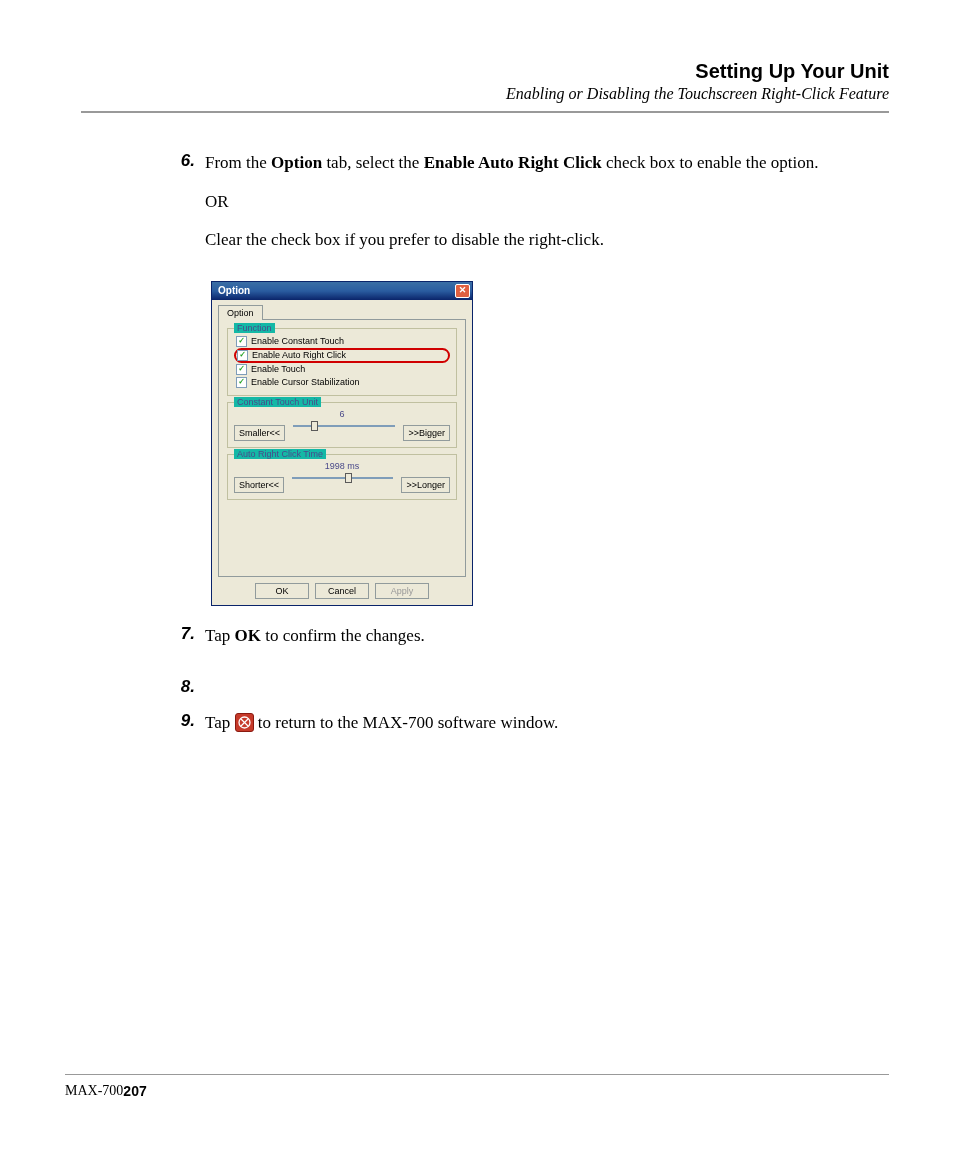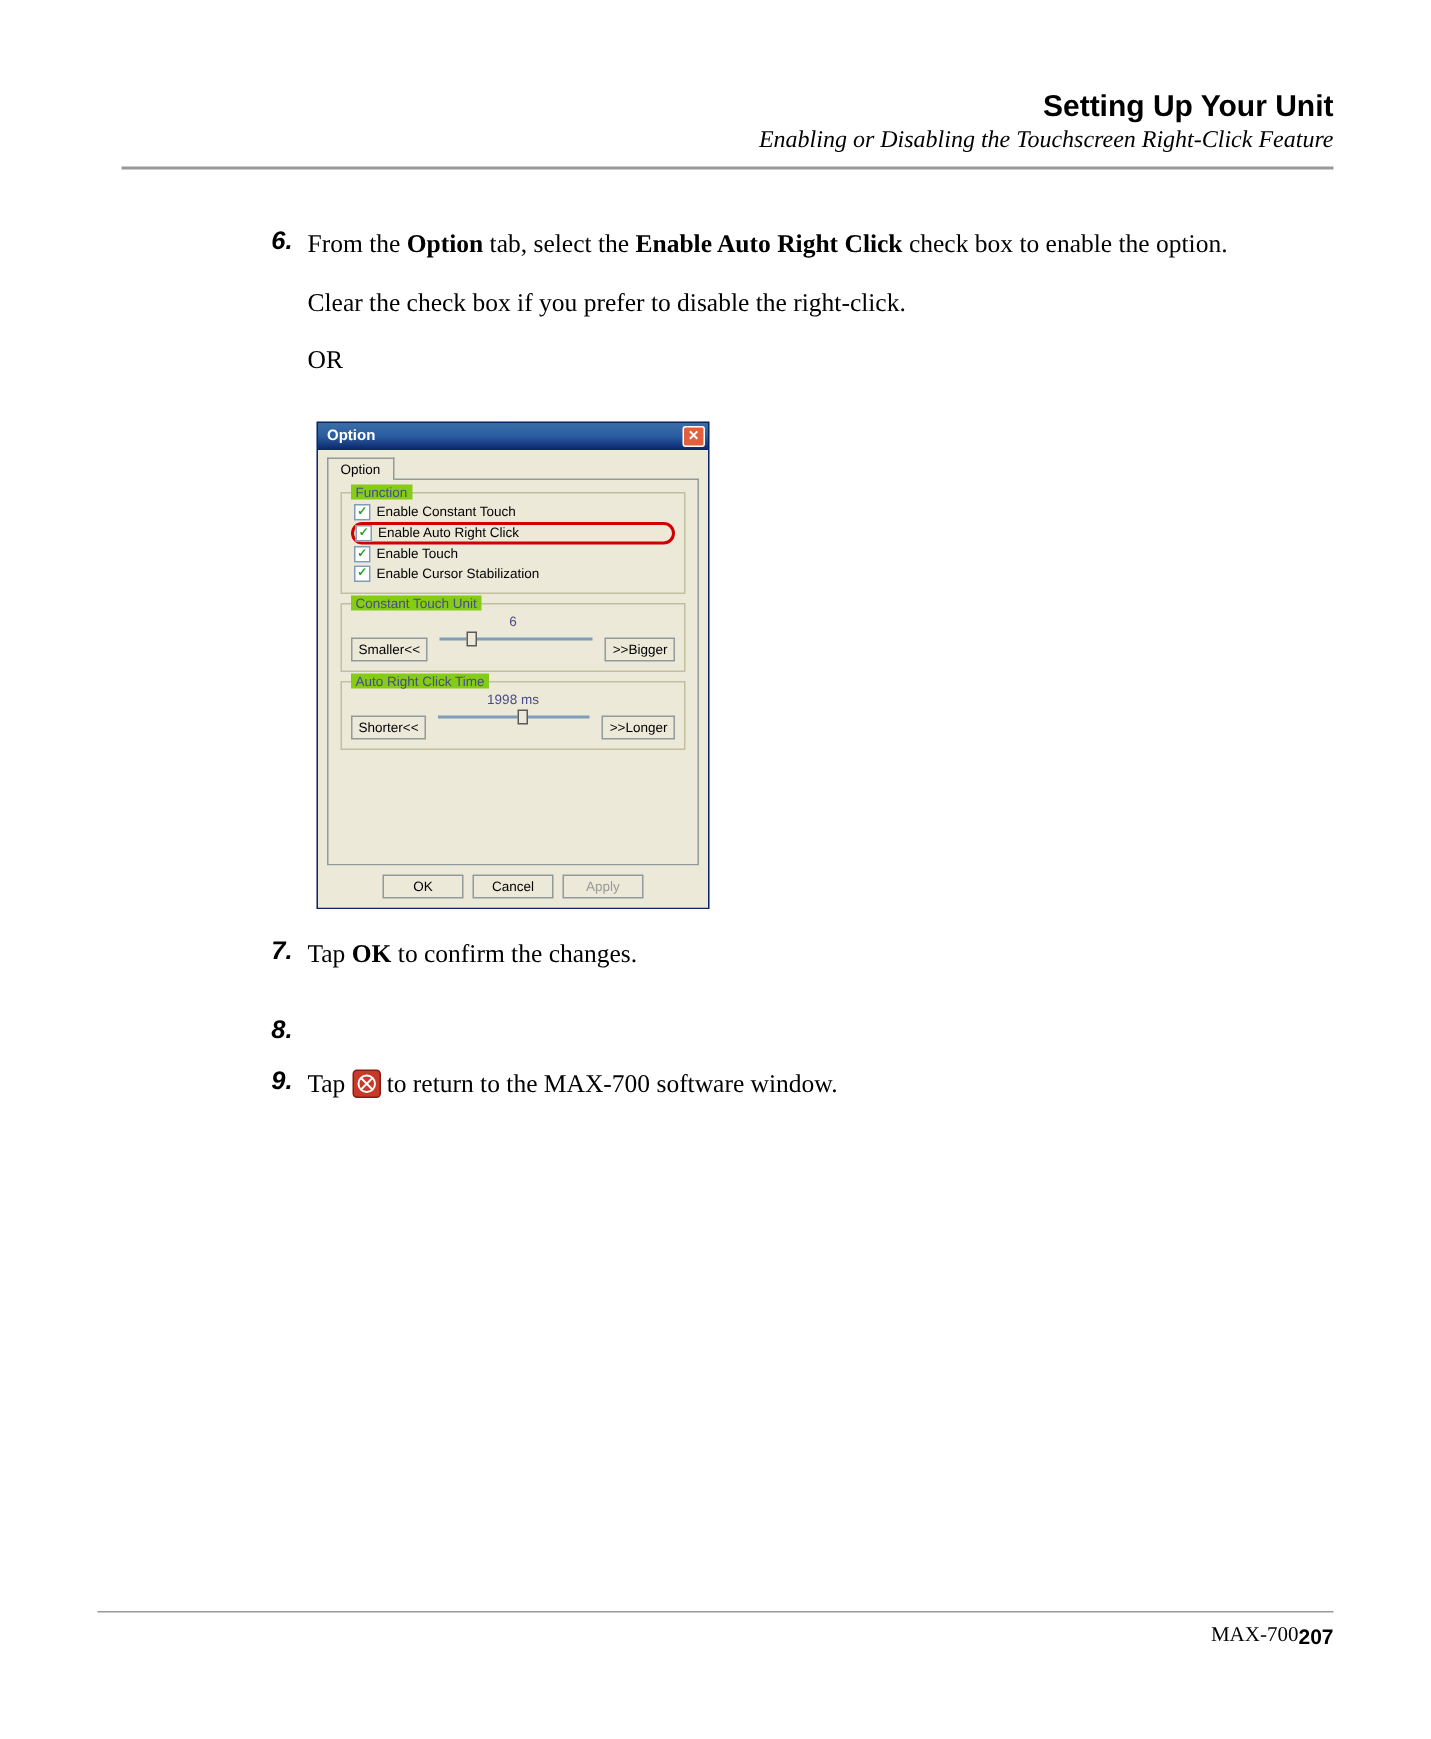--- a/index.html
+++ b/index.html
@@ -17,38 +17,38 @@
   .bold { font-weight: bold; }
   .dialog-wrap { margin: 8px 0 18px 40px; }
   .dialog { width: 262px; background: #ece9d8; border: 1px solid #0a246a; font-family: Tahoma, Arial, sans-serif; font-size: 9px; color: #000; }
   .titlebar { background: linear-gradient(to bottom, #3a6ea5 0%, #2a5ca0 50%, #0a246a 100%); color: #fff; height: 18px; display: flex; align-items: center; padding: 0 2px 0 6px; font-size: 10px; font-weight: bold; }
   .titlebar-text { flex: 1; }
   .close-btn { width: 15px; height: 14px; background: #e06040; border: 1px solid #fff; border-radius: 2px; color: #fff; font-size: 9px; line-height: 11px; text-align: center; cursor: pointer; }
   .tab-area { padding: 4px 6px 0 6px; }
   .tab-btn { display: inline-block; background: #ece9d8; border: 1px solid #919b9c; border-bottom: none; padding: 2px 8px; font-size: 9px; position: relative; top: 1px; }
   .tab-panel { border: 1px solid #919b9c; background: #ece9d8; padding: 8px 8px 70px 8px; }
   .fieldset { border: 1px solid #c0c0a0; padding: 6px 6px 6px 6px; margin-bottom: 6px; position: relative; }
-  .fieldset-legend { position: absolute; top: -6px; left: 6px; background: #84cc16; padding: 0 3px; font-size: 9px; color: #4a4a8a; }
+  .fieldset-legend { position: absolute; top: -6px; left: 6px; background: #14b8a6; padding: 0 3px; font-size: 9px; color: #4a4a8a; }
   .chk-row { display: flex; gap: 4px; padding: 1px 2px; font-size: 9px; }
   .chk-box { width: 11px; height: 11px; background: #fff; border: 1px solid #7f9db9; display: inline-flex; align-items: center; justify-content: center; font-size: 8px; line-height: 1; }
   .chk-box::before { content: "✓"; color: #21a121; font-weight: bold; }
   .highlight { border: 2px solid #d00000; border-radius: 8px; padding: 0 1px; }
   .slider-row { display: flex; align-items: flex-start; gap: 4px; margin-top: 6px; }
   .win-btn { background: #ece9d8; border: 1px solid #919b9c; padding: 2px 4px; font-size: 9px; min-width: 40px; text-align: center; cursor: pointer; }
   .slider-track { flex: 1; height: 2px; background: #7f9db9; position: relative; margin: 0 4px; }
   .slider-thumb { position: absolute; top: -4px; width: 7px; height: 10px; background: #ece9d8; border: 1px solid #5a5a5a; }
   .slider-value { text-align: center; font-size: 9px; color: #4a4a8a; margin-bottom: 1px; }
   .dialog-buttons { display: flex; justify-content: center; gap: 6px; padding: 6px; border-top: 0; background: #ece9d8; }
   .dialog-buttons .win-btn { min-width: 54px; padding: 2px 6px; }
   .win-btn.disabled { color: #999; }
   .inline-icon { display: inline-block; width: 19px; height: 19px; background: #c63a2a; border: 1px solid #8a1a10; border-radius: 3px; vertical-align: -4px; position: relative; }
   .inline-icon svg { position: absolute; top: 1px; left: 1px; }
   .footer { position: absolute; bottom: 60px; left: 65px; right: 65px; }
   .footer-rule { border: none; border-top: 1px solid #999; margin-bottom: 8px; }
-  .footer-row { display: flex; justify-content: flex-end; font-size: 14px; }
+  .footer-row { display: flex; justify-content: flex-start; font-size: 14px; }
   .footer-left { font-family: Georgia, serif; }
   .footer-right { font-family: Verdana, Arial, sans-serif; font-weight: bold; }
 </style>
 </head>
 <body>
 
 <div class="page">
   <div class="header">
     <div class="header-title">Setting Up Your Unit</div>
     <div class="header-sub">Enabling or Disabling the Touchscreen Right-Click Feature</div>
@@ -56,22 +56,22 @@
   </div>
 
   <div class="content">
 
     <div class="step">
       <div class="step-num">6.</div>
       <div class="step-body">
         <p>
           <span>From the </span><span class="bold">Option</span><span> tab, select the </span><span class="bold">Enable Auto Right Click</span><span> check box to enable the option.</span>
         </p>
+        <p>OR</p>
         <p>Clear the check box if you prefer to disable the right-click.</p>
-        <p>OR</p>
       </div>
     </div>
 
     <div class="dialog-wrap">
       <div class="dialog">
         <div class="titlebar">
           <span class="titlebar-text">Option</span>
           <span class="close-btn">✕</span>
         </div>
         <div class="tab-area">

